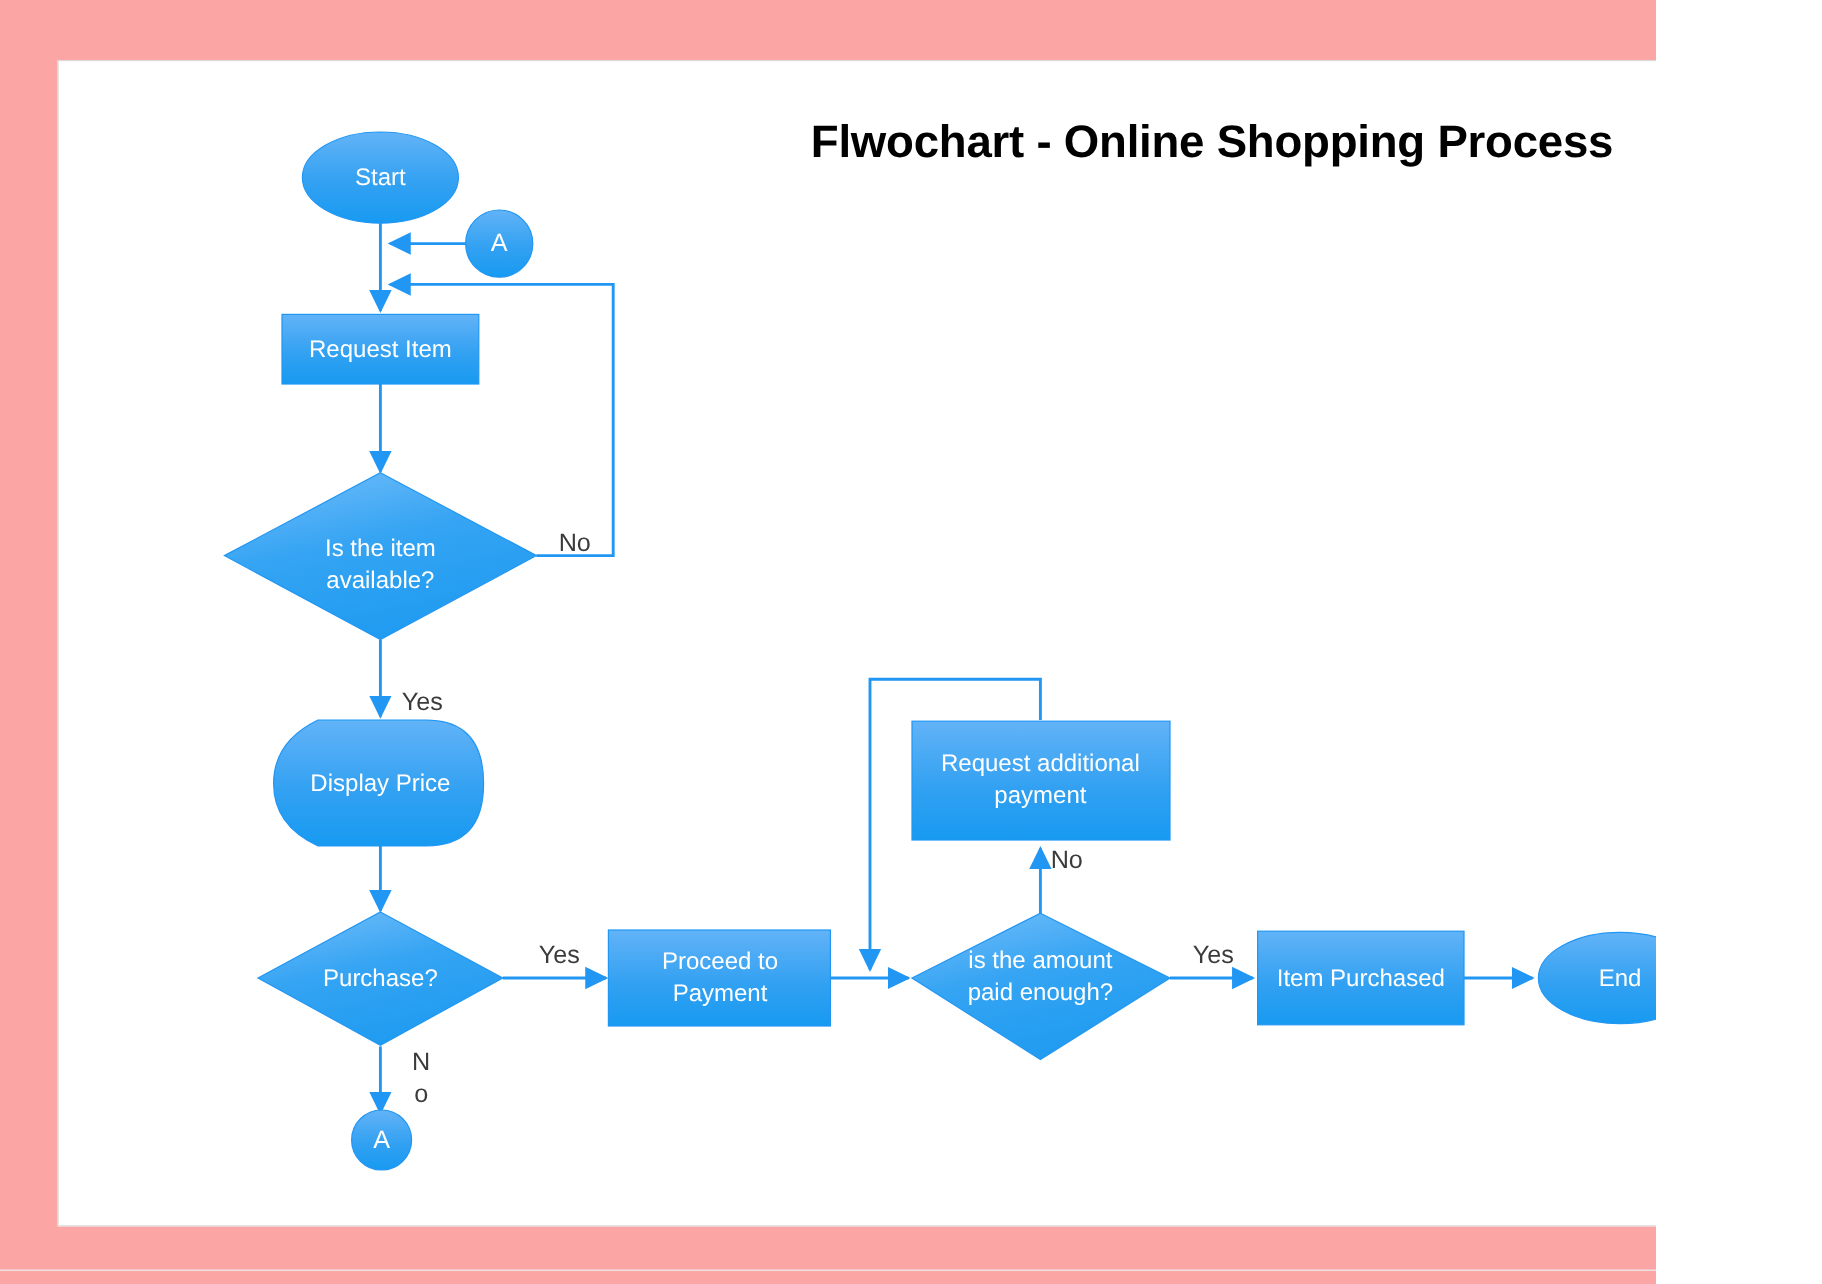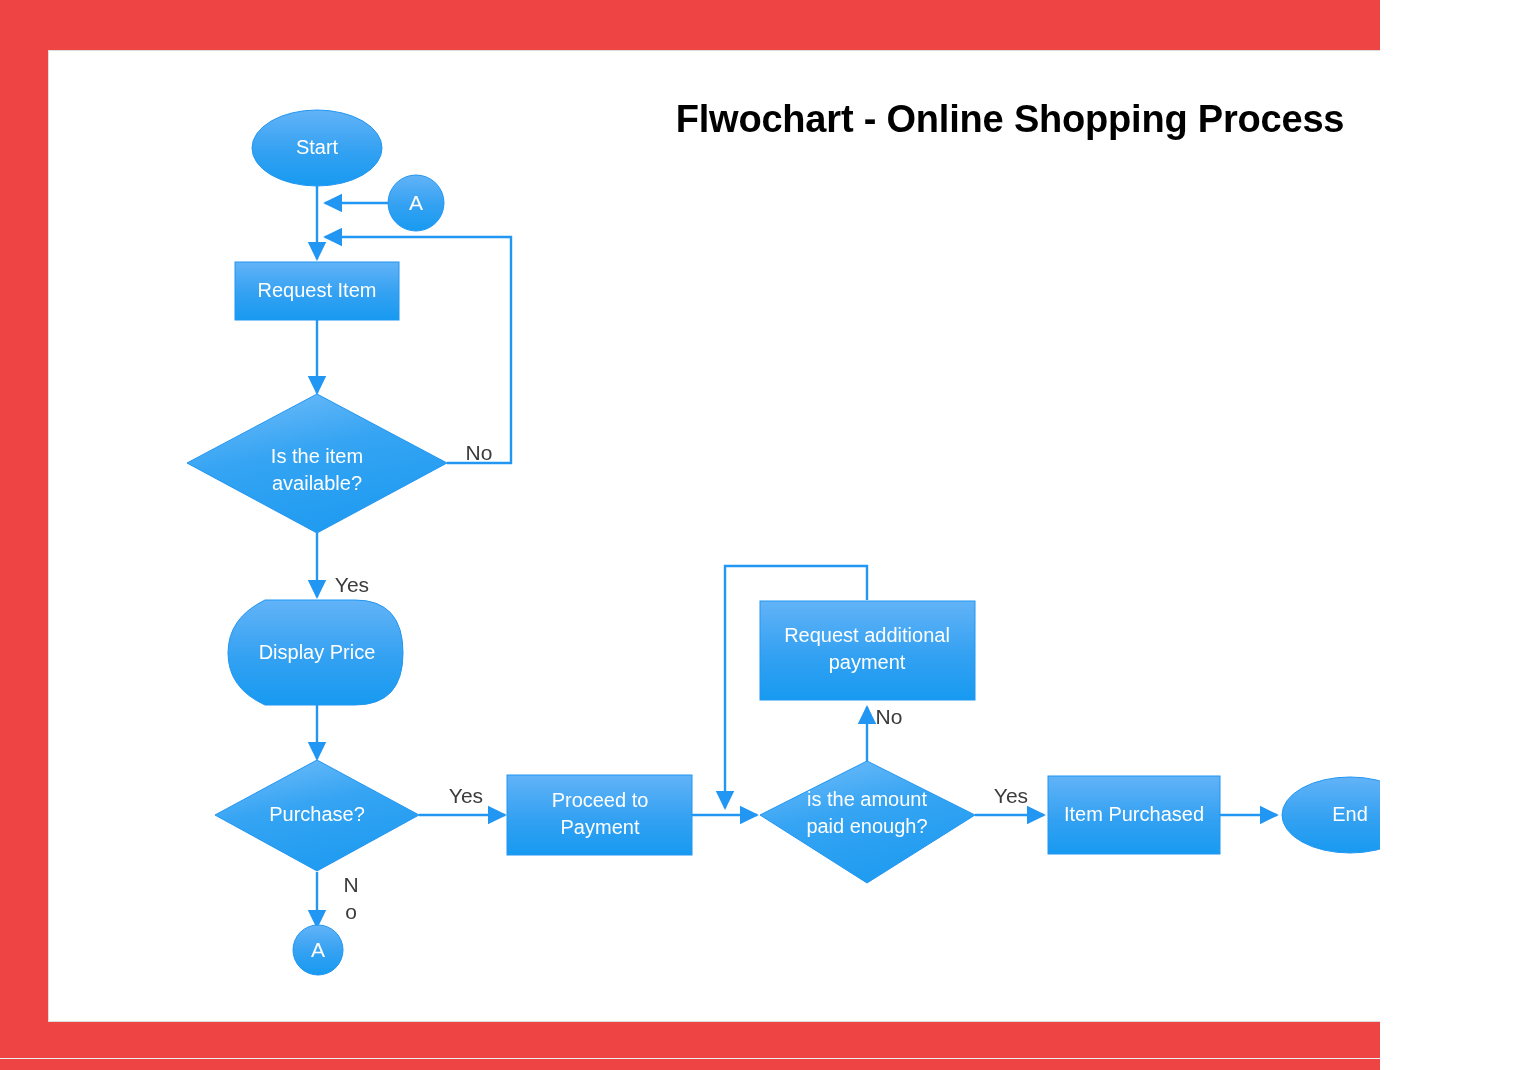--- a/index.html
+++ b/index.html
@@ -6,21 +6,21 @@
   html, body {
     margin: 0;
     padding: 0;
     background: #ffffff;
     font-family: "Liberation Sans", sans-serif;
   }
   #canvas {
     position: relative;
     width: 1380px;
     height: 1070px;
-    background: #ef4444;
+    background: #fca5a5;
     overflow: hidden;
   }
   
   #page-sheet {
     position: absolute;
     left: 48px;
     top: 50px;
     width: 1422px;
     height: 972px;
     background: #ffffff;

